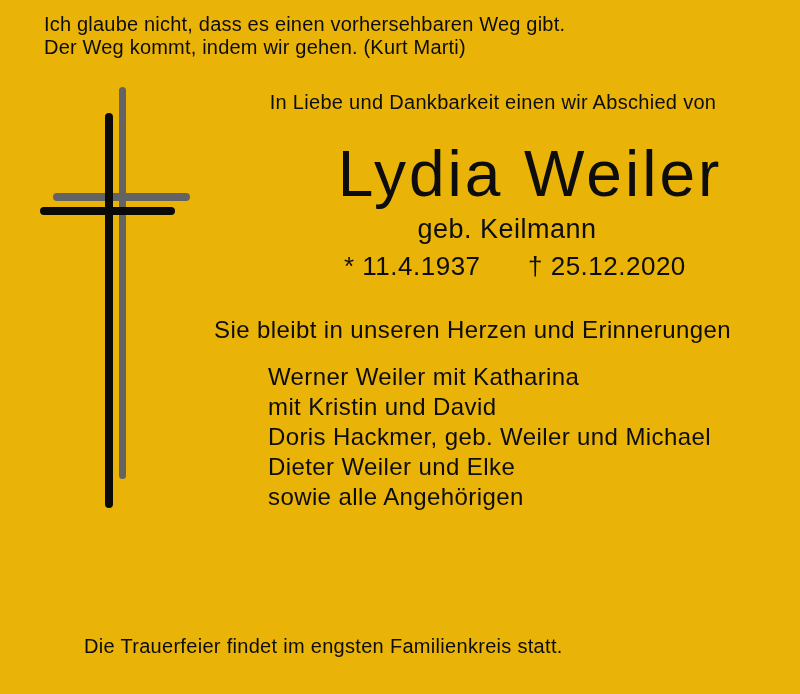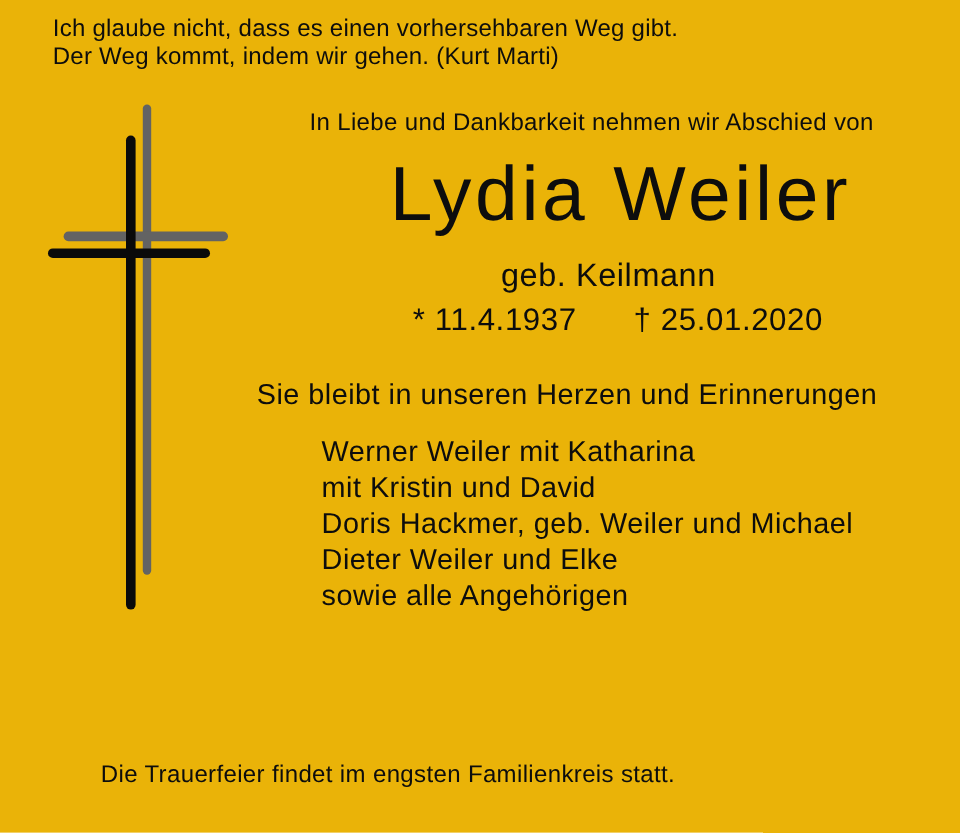--- a/index.html
+++ b/index.html
@@ -38,21 +38,21 @@
     left: 493px;
     top: 91px;
     transform: translateX(-50%);
     font-size: 20px;
     letter-spacing: 0.3px;
   }
   .name {
     left: 517px;
     top: 125px;
     transform: translateX(-50%);
-    margin: 0;
+    margin: 13px;
     font-size: 64px;
     font-weight: normal;
     letter-spacing: 3px;
     line-height: 1.15;
   }
   .maiden {
     left: 507px;
     top: 214px;
     transform: translateX(-50%);
     font-size: 27px;
@@ -87,28 +87,28 @@
     <div>Der Weg kommt, indem wir gehen. (Kurt Marti)</div>
   </div>
 
   <div>
     <div class="cross-part cross-back-v"></div>
     <div class="cross-part cross-back-h"></div>
     <div class="cross-part cross-front-v"></div>
     <div class="cross-part cross-front-h"></div>
   </div>
 
-  <div class="abs intro">In Liebe und Dankbarkeit nehmen wir Abschied von</div>
+  <div class="abs intro">In Liebe und Dankbarkeit einen wir Abschied von</div>
 
   <h1 class="abs name">Lydia Weiler</h1>
 
   <div class="abs maiden">geb. Keilmann</div>
 
   <div class="abs birth">* 11.4.1937</div>
-  <div class="abs death">† 25.01.2020</div>
+  <div class="abs death">† 25.12.2020</div>
 
   <div class="abs remember">Sie bleibt in unseren Herzen und Erinnerungen</div>
 
   <div class="abs mourners">
     <div>Werner Weiler mit Katharina</div>
     <div>mit Kristin und David</div>
     <div>Doris Hackmer, geb. Weiler und Michael</div>
     <div>Dieter Weiler und Elke</div>
     <div>sowie alle Angehörigen</div>
   </div>

